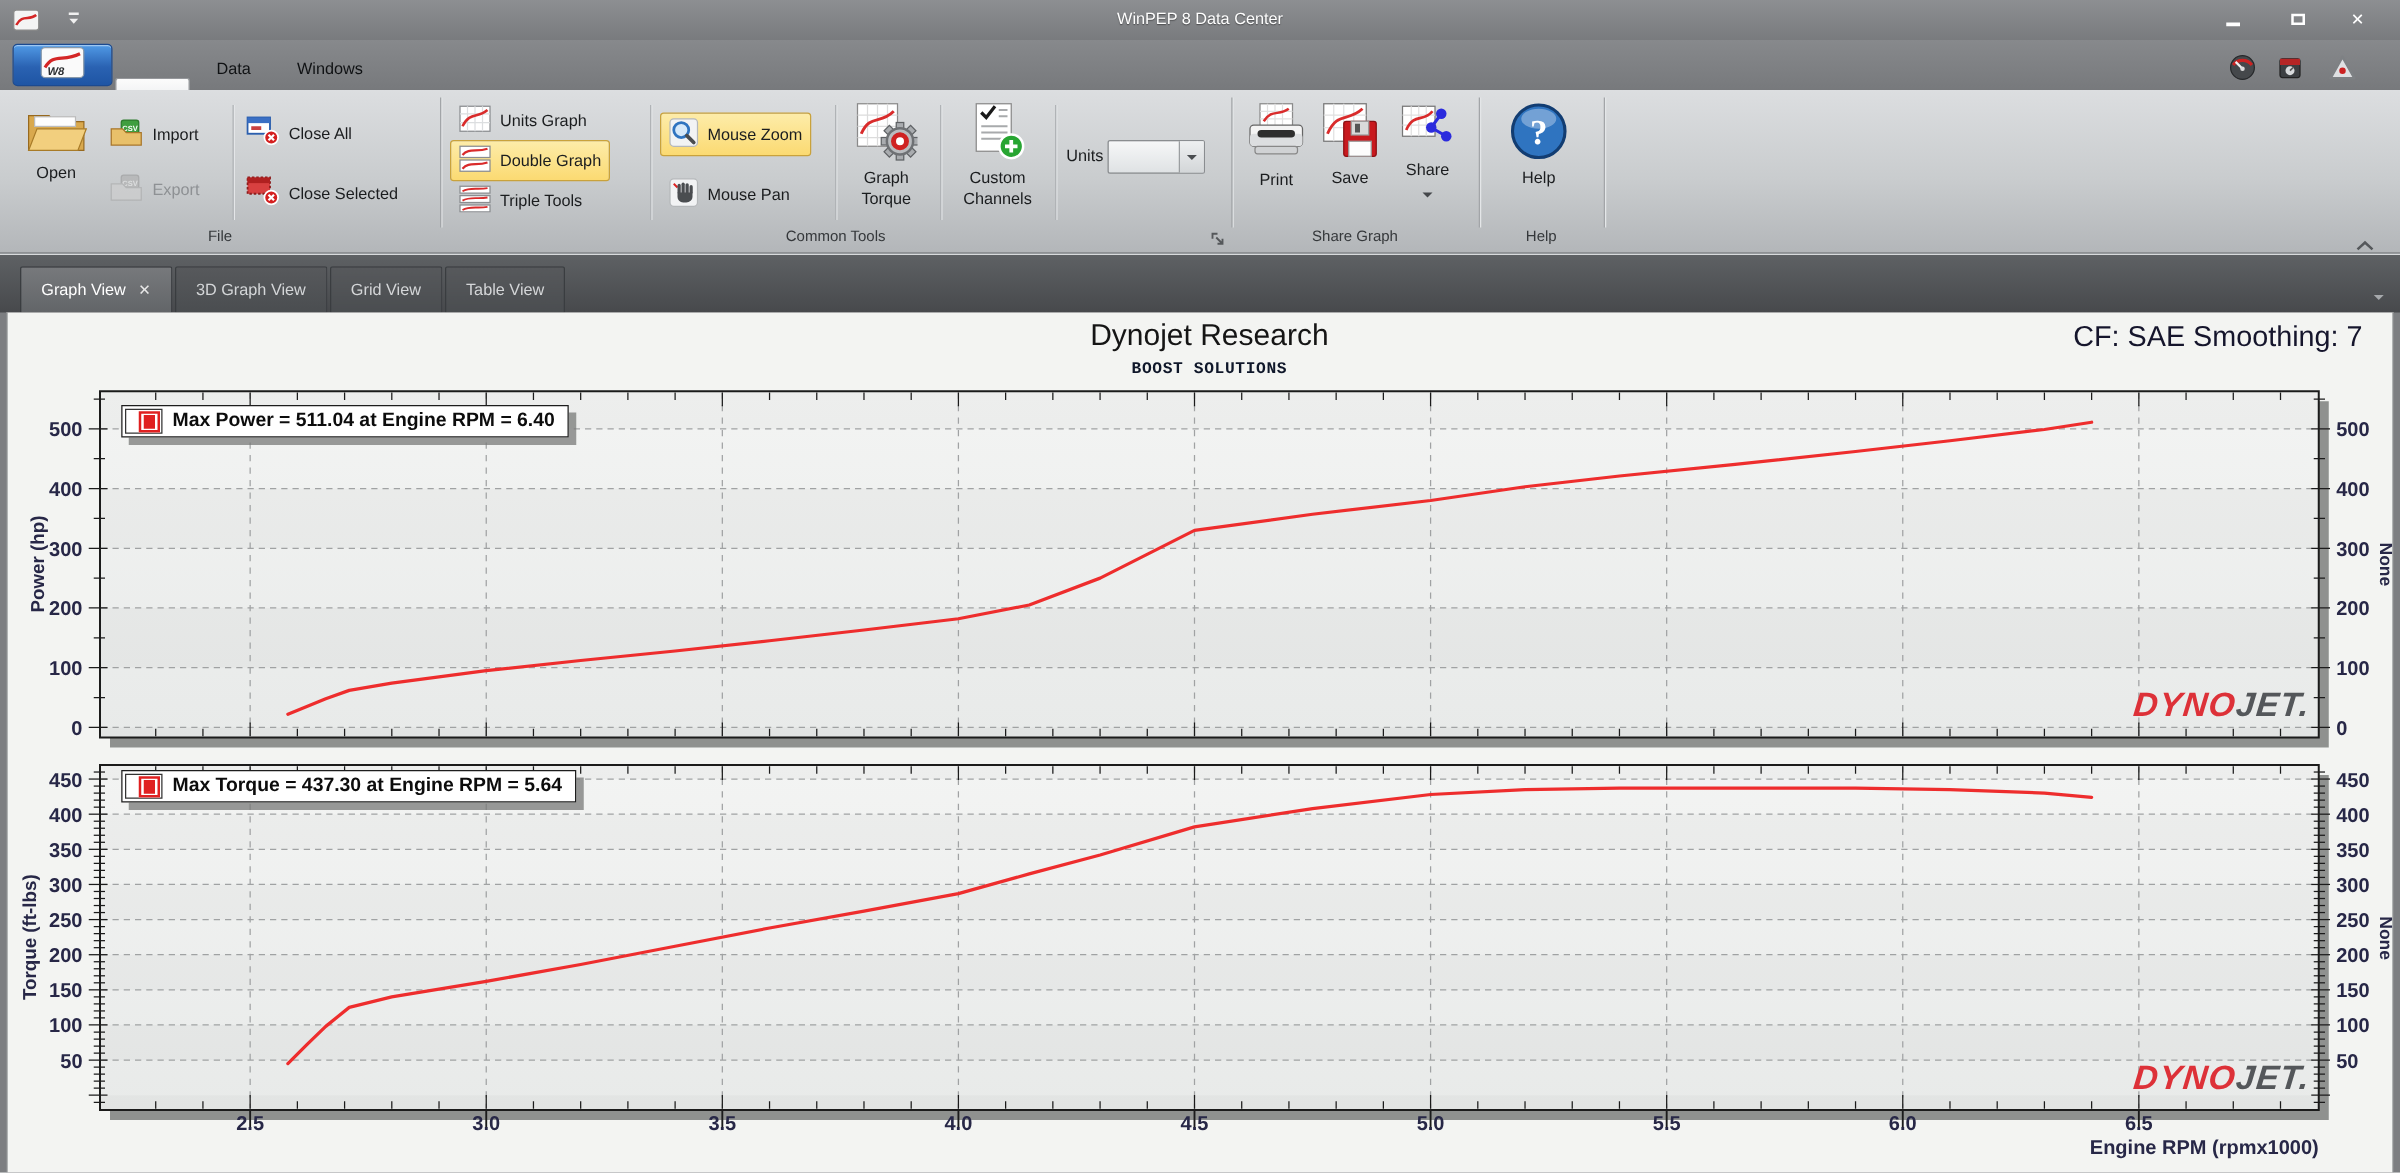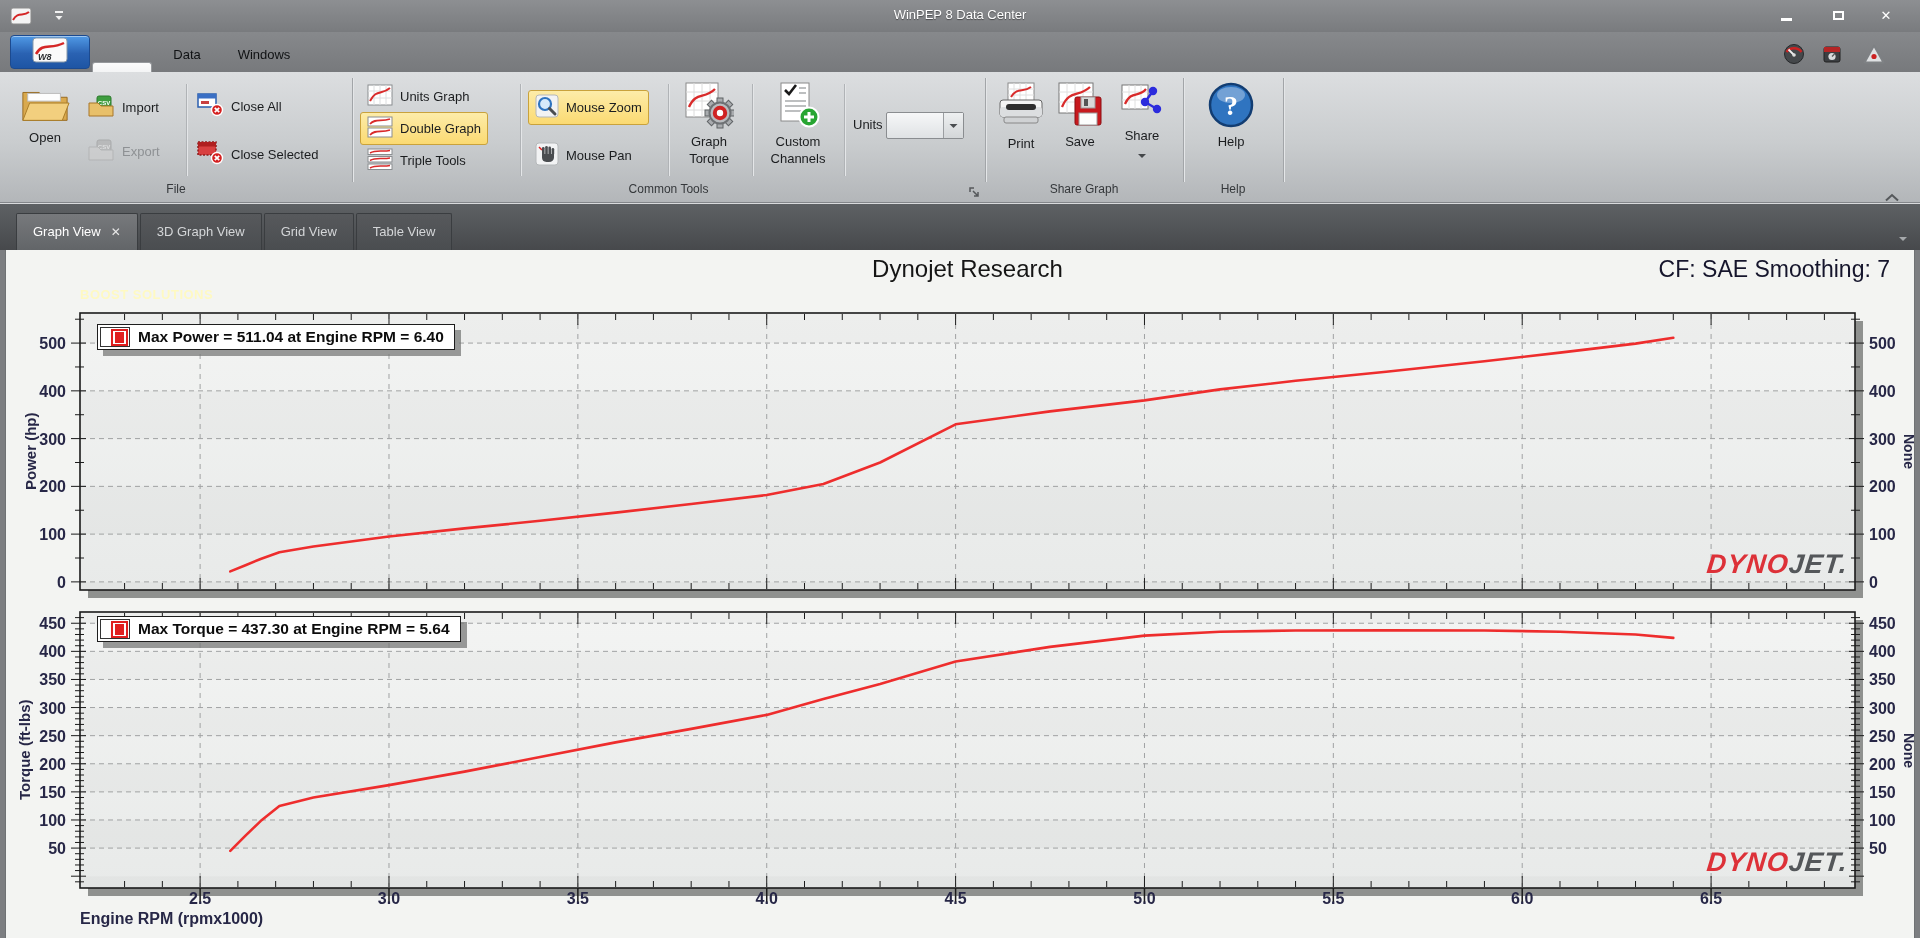--- a/index.html
+++ b/index.html
@@ -67,22 +67,22 @@
     border-radius:2px 2px 0 0; background:linear-gradient(#57595c,#4a4d50);
     display:flex; align-items:flex-end; gap:10px; cursor:default; }
   .dtab.active { background:linear-gradient(#77797c,#626568); color:#ffffff; }
   .dtab .closex { font-size:12px; color:#e8e8e8; }
 
   
   .content { left:5px; top:250px; width:1910px; height:688px; background:#f3f4f2;
     border-left:1px solid #6f7274; border-right:1px solid #6f7274; }
   .hdr-title { left:80px; top:255px; width:1775px; text-align:center;
     font-size:24px; color:#151515; }
-  .hdr-sub { left:80px; top:287px; width:1775px; 
-    font-size:13px; font-weight:700; letter-spacing:.5px; color:#fef9c3; }
+  .hdr-sub { left:80px; top:287px; width:1775px; text-align:center;
+    font-size:13px; font-weight:700; letter-spacing:.5px; color:#0f172a;font-family:Liberation Mono, monospace; }
   .hdr-cf { left:1380px; top:256px; width:510px; text-align:right;
     font-size:23px; color:#15152c; }
 
   svg.chart { position:absolute; left:0; }
   svg.chart text { font-family:"Liberation Sans","DejaVu Sans",sans-serif;
     font-size:16px; font-weight:700; fill:#272747; }
 
   .legend { position:absolute; background:#fff; border:1px solid #1d1d1d;
     box-shadow:6px 6px 0 rgba(120,122,120,.75); height:26px; display:flex;
     align-items:center; gap:8px; padding:0 10px 0 2px; z-index:5;
@@ -96,21 +96,21 @@
   .wm { position:absolute; width:170px; text-align:right; font-style:italic;
     font-weight:800; font-size:27px; letter-spacing:1px; transform:skewX(-6deg);
     z-index:4; white-space:nowrap; }
   .wm .red { color:#dd3138; }
   .wm .gray { color:#54575a; }
 
   .vlab { position:absolute; writing-mode:vertical-rl; display:flex;
     align-items:center; justify-content:center; font-size:15px; font-weight:700;
     color:#272747; }
   .vlab.flip { transform:rotate(180deg); }
-  .xaxis-title { left:80px; top:910px; width:1775px; text-align:left;
+  .xaxis-title { left:80px; top:910px; width:1775px; text-align:right;
     font-size:16px; font-weight:700; color:#272747; }
 </style>
 </head>
 <body>
 
 <div class="abs titlebar">
   <div class="abs" style="left:10px;top:5px">
     <svg width="22" height="22" viewBox="0 0 22 22">
         <rect x="1" y="3" width="20" height="16" rx="2" fill="#f4f4f4" stroke="#8a8a8a"></rect>
         <path d="M3,15 C8,6 13,12 19,7" fill="none" stroke="#d42626" stroke-width="2"></path>

